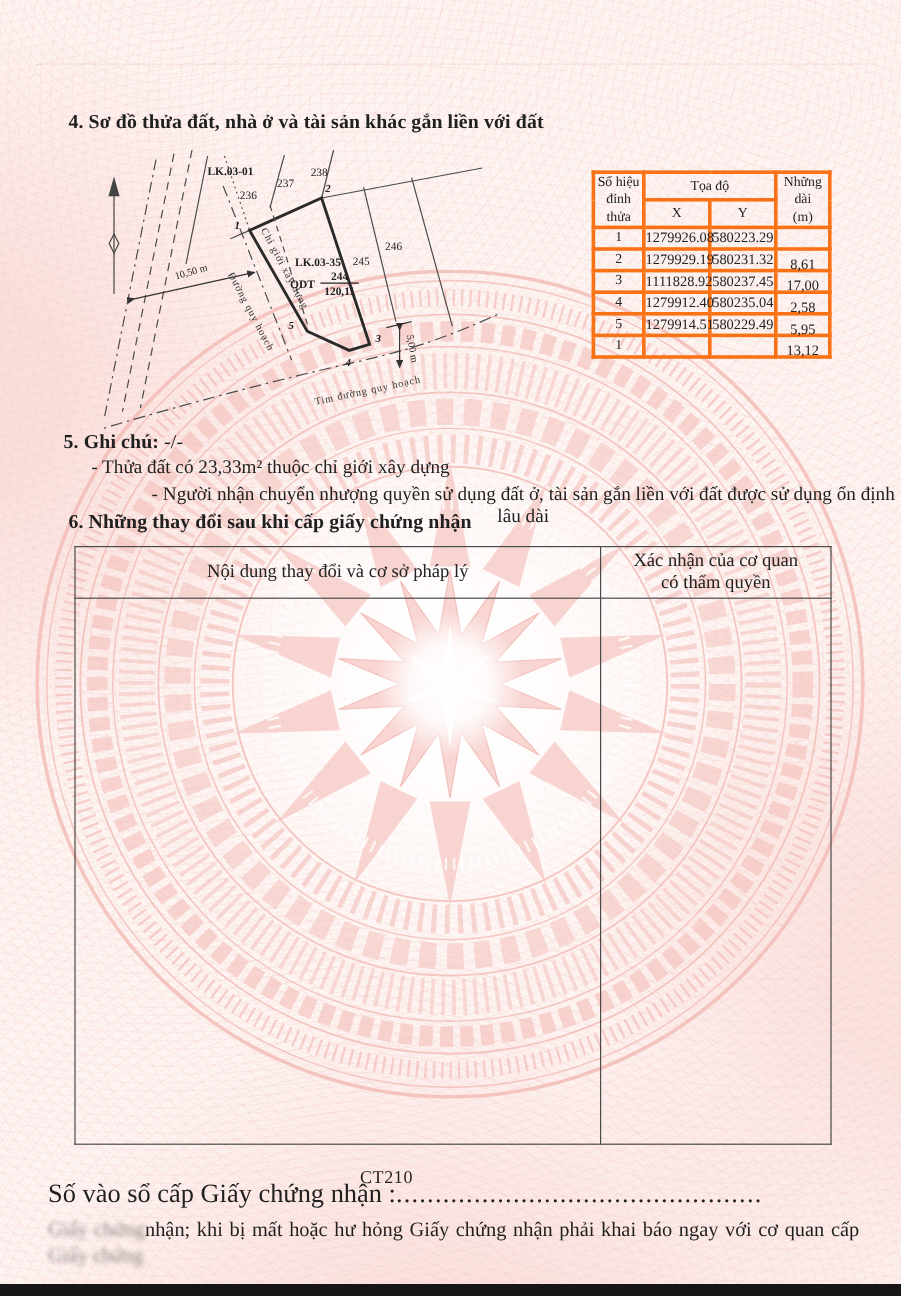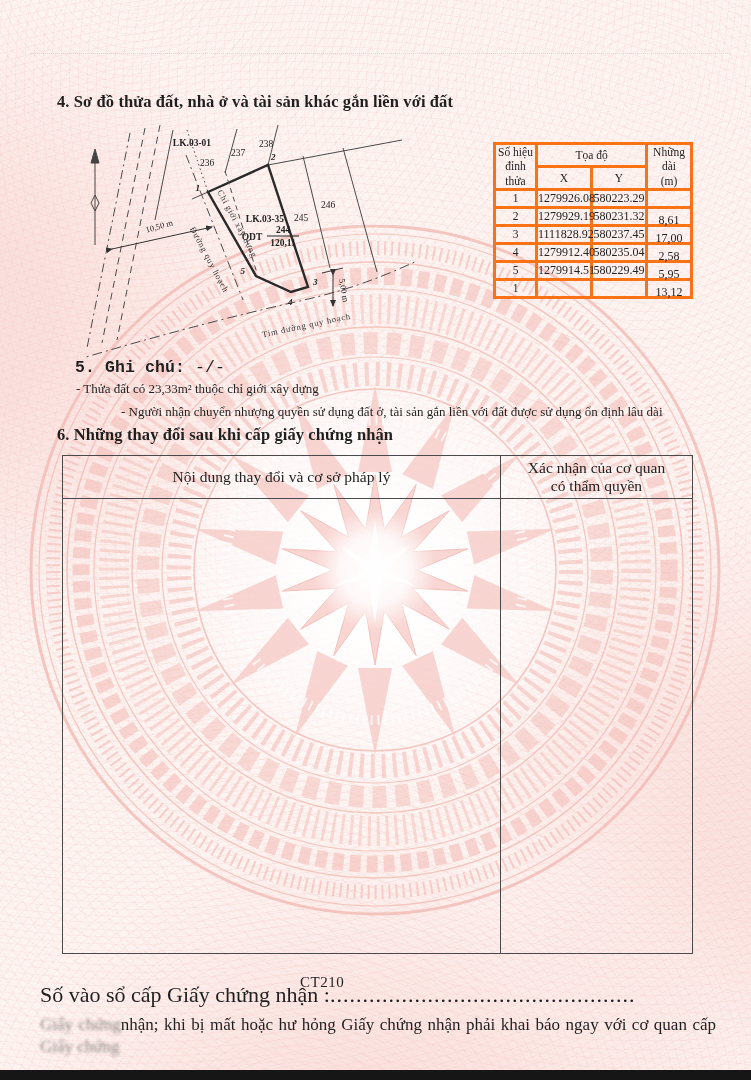--- a/index.html
+++ b/index.html
@@ -12,21 +12,21 @@
       radial-gradient(circle at 105% 75%, rgba(246,199,194,.4) 0 8%, rgba(246,199,194,0) 28%),
       radial-gradient(circle at 50% 115%, rgba(246,199,194,.5) 0 10%, rgba(246,199,194,0) 32%),
       repeating-radial-gradient(circle at 18% -4%, rgba(240,175,168,.13) 0 1px, rgba(255,255,255,0) 1px 7px),
       repeating-radial-gradient(circle at 86% 8%, rgba(240,175,168,.12) 0 1px, rgba(255,255,255,0) 1px 9px),
       repeating-radial-gradient(circle at 40% 108%, rgba(240,175,168,.13) 0 1px, rgba(255,255,255,0) 1px 8px),
       repeating-radial-gradient(circle at 110% 50%, rgba(240,175,168,.10) 0 1px, rgba(255,255,255,0) 1px 10px),
       #fdf4f2;
   }
   .abs{position:absolute;}
   .heading{font-weight:bold;font-size:16.5px;letter-spacing:.1px;}
-  .body-text{font-size:13px;}
+  .body-text{font-size:16px;text-align:center;}
   
   #emblem{left:25px;top:225px;z-index:0;opacity:.82;pointer-events:none;}
   .content{z-index:2;}
   
   .scanline{left:30px;top:53px;width:700px;height:0;border-top:1px dotted rgba(205,130,124,.28);}
   
   table.coord{border-collapse:collapse;table-layout:fixed;font-size:11.5px;text-align:center;color:#222;}
   table.coord td,table.coord th{border:3px solid #f97316;padding:0;font-weight:normal;line-height:1.25;background:transparent;}
   table.coord .num{font-size:12px;}
   table.coord .len{vertical-align:middle;}
@@ -227,21 +227,21 @@
   </tr>
   <tr style="height:18px;">
     <td>1</td>
     <td class="num"></td>
     <td class="num"></td>
     <td class="num len"><span>13,12</span></td>
   </tr>
 </tbody>
   </table>
 
-<div class="abs content heading" style="left:75px;top:358px;font-family:Liberation Mono, monospace;">
+<div class="abs content heading" style="left:53px;top:358px;">
   <span>5. Ghi chú:</span>
   <span style="font-weight:normal;">-/-</span>
 </div>
 <div class="abs content body-text" style="left:76px;top:381px;">- Thửa đất có 23,33m² thuộc chỉ giới xây dựng</div>
 <div class="abs content body-text" style="left:76px;top:404px;margin-left:45px;">- Người nhận chuyển nhượng quyền sử dụng đất ở, tài sản gắn liền với đất được sử dụng ổn định lâu dài</div>
 
 <div class="abs content heading" style="left:57px;top:425px;">6. Những thay đổi sau khi cấp giấy chứng nhận</div>
 
 <table class="changes abs content" style="left:62px;top:455px;width:630px;">
   <colgroup>

